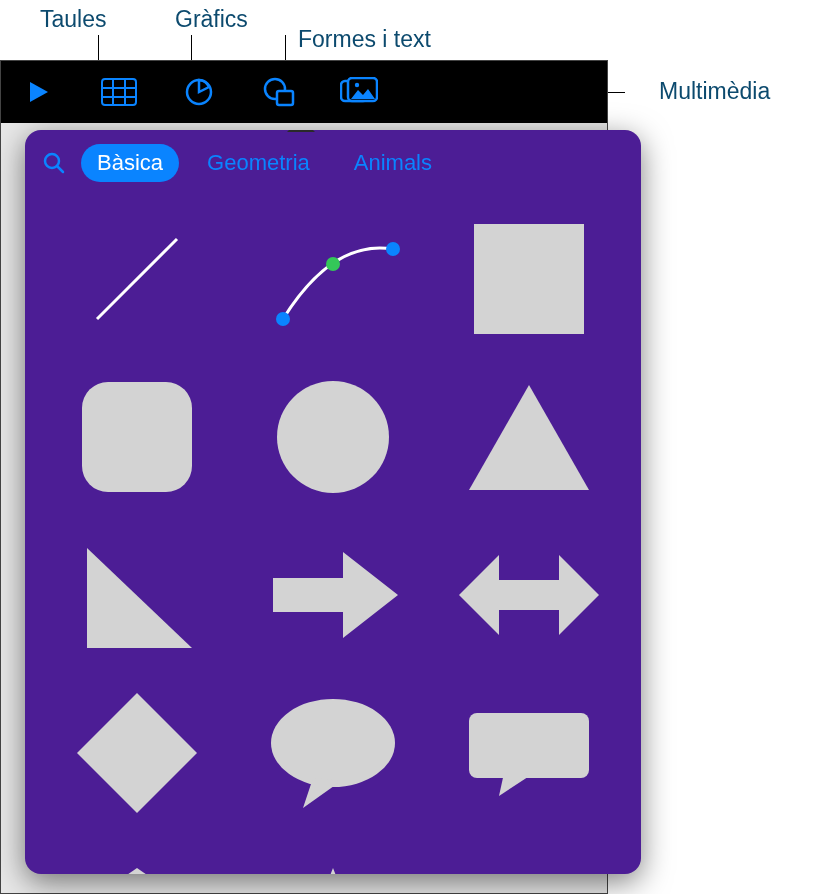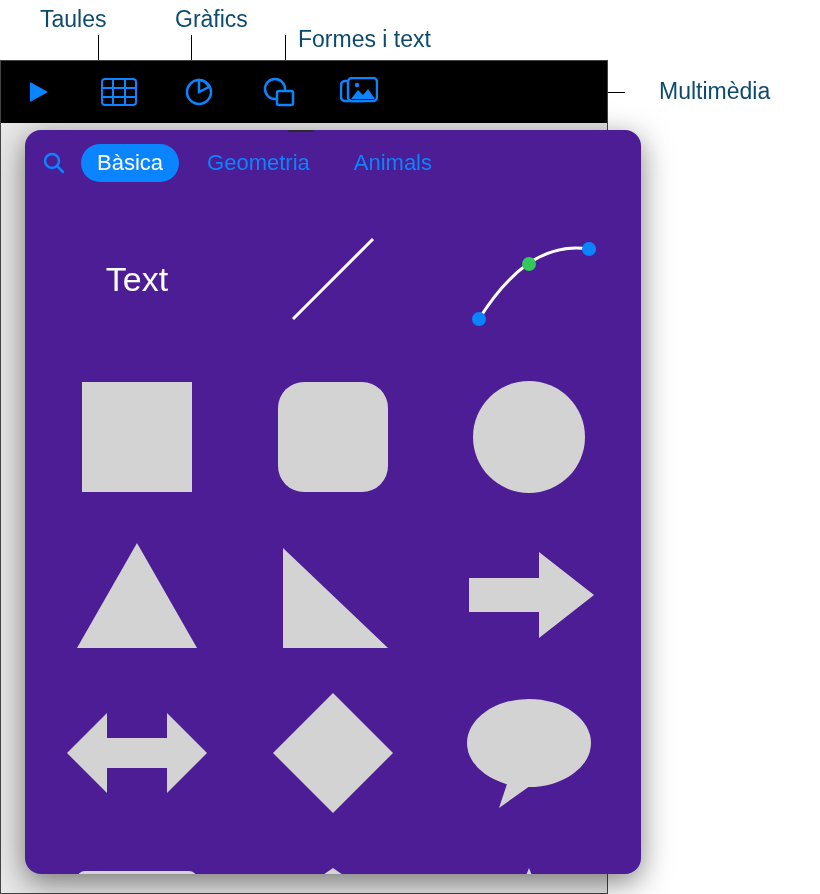--- a/index.html
+++ b/index.html
@@ -176,21 +176,20 @@
           <line x1="15" y1="15" x2="21" y2="21" stroke="#0a84ff" stroke-width="2.5" stroke-linecap="round"></line>
         </svg>
     </div>
     <div class="cat-tab active">Bàsica</div>
     <div class="cat-tab">Geometria</div>
     <div class="cat-tab">Animals</div>
   </div>
 
   <div class="shapes-grid">
 
-    <div class="shape-cell text-cell">Text</div>
     <div class="shape-cell">
       <svg width="120" height="120" viewBox="0 0 120 120">
           <line x1="20" y1="100" x2="100" y2="20" stroke="#fff" stroke-width="3"></line>
         </svg>
     </div>
     <div class="shape-cell">
       <svg width="140" height="120" viewBox="0 0 140 120">
           <path d="M20 100 Q70 20 130 30" fill="none" stroke="#fff" stroke-width="3"></path>
           <circle cx="20" cy="100" r="7" fill="#0a84ff"></circle>
           <circle cx="130" cy="30" r="7" fill="#0a84ff"></circle>

